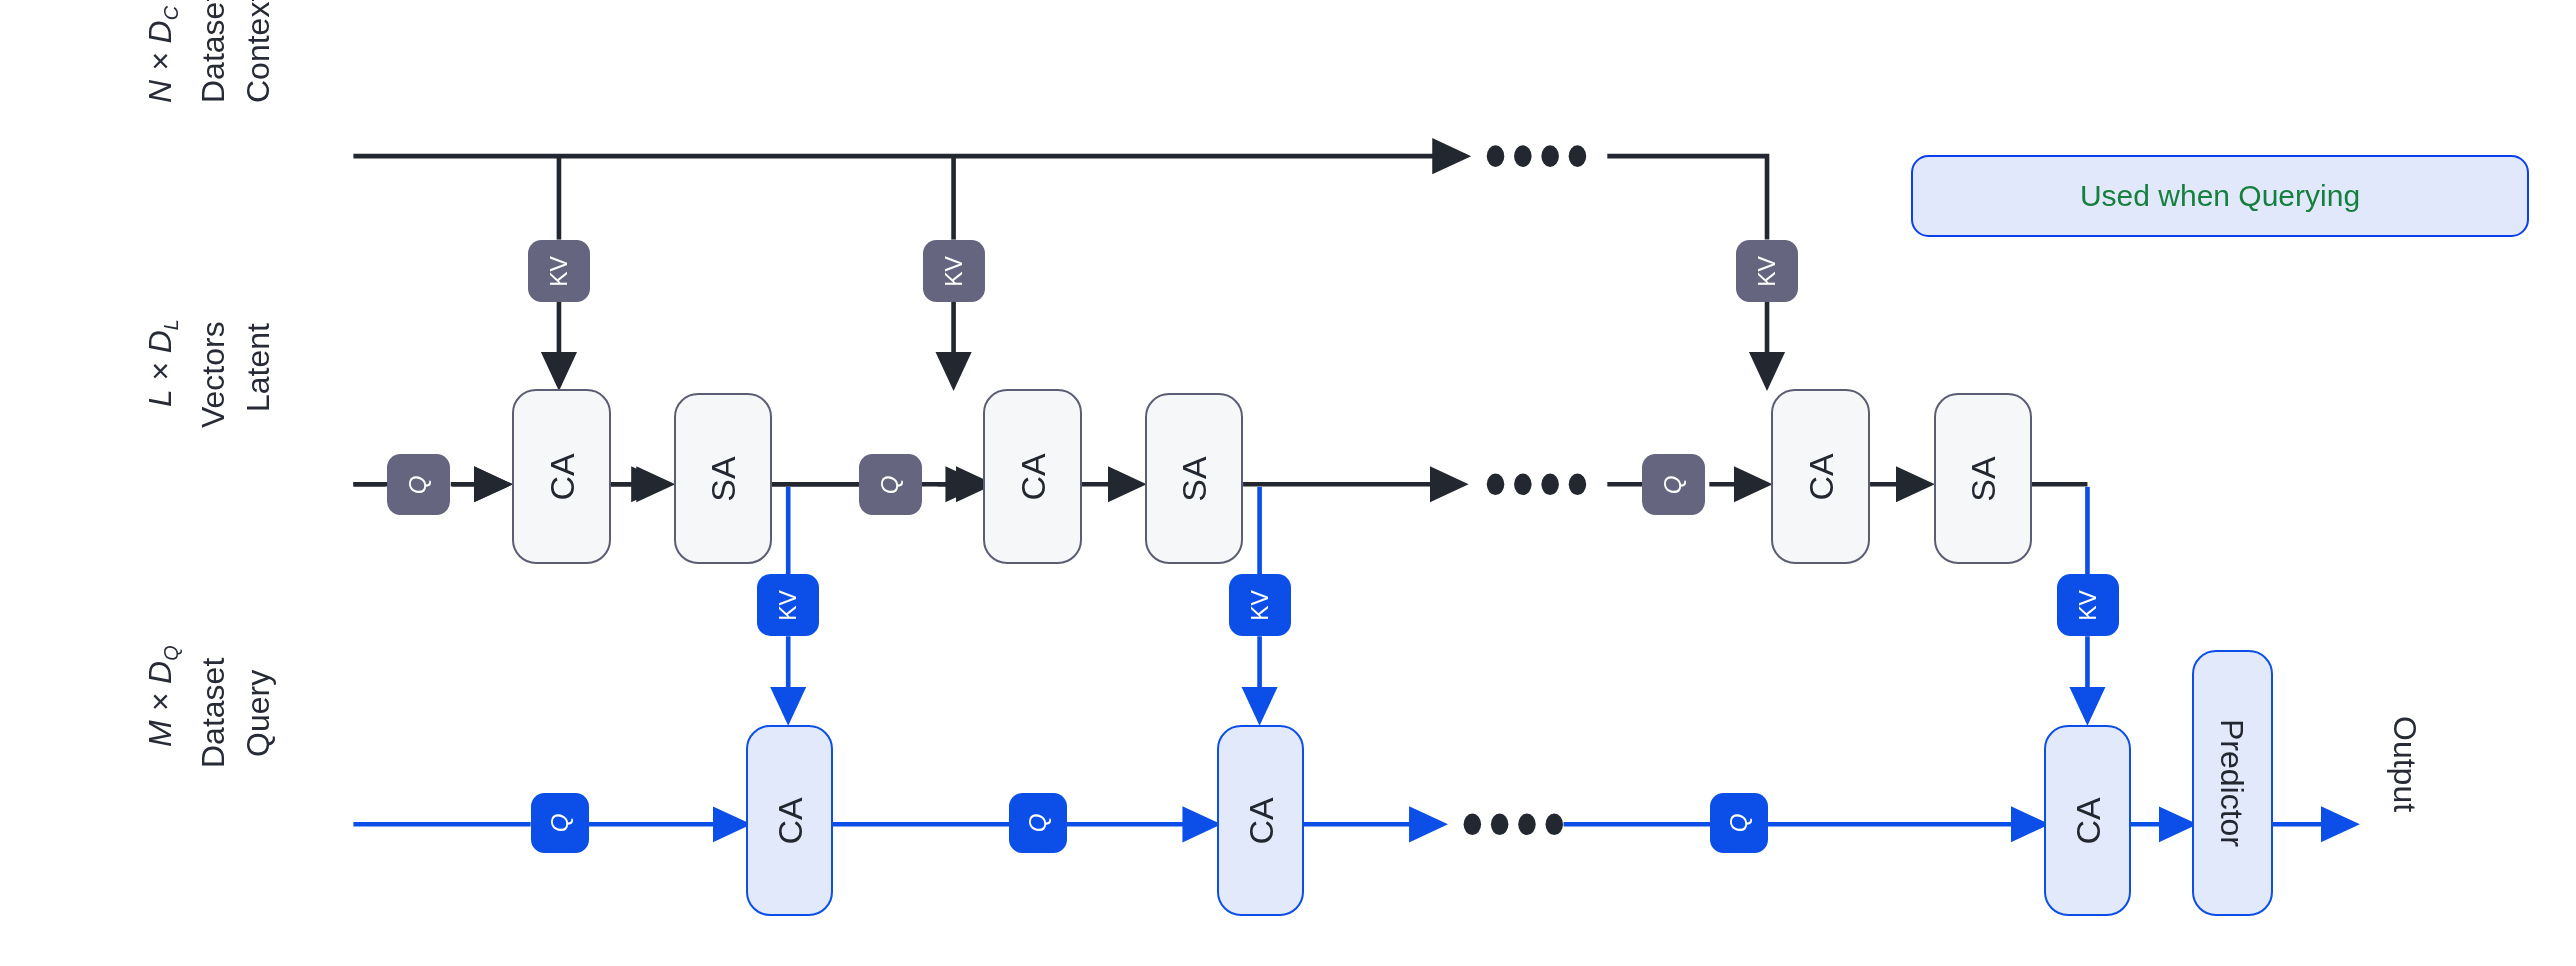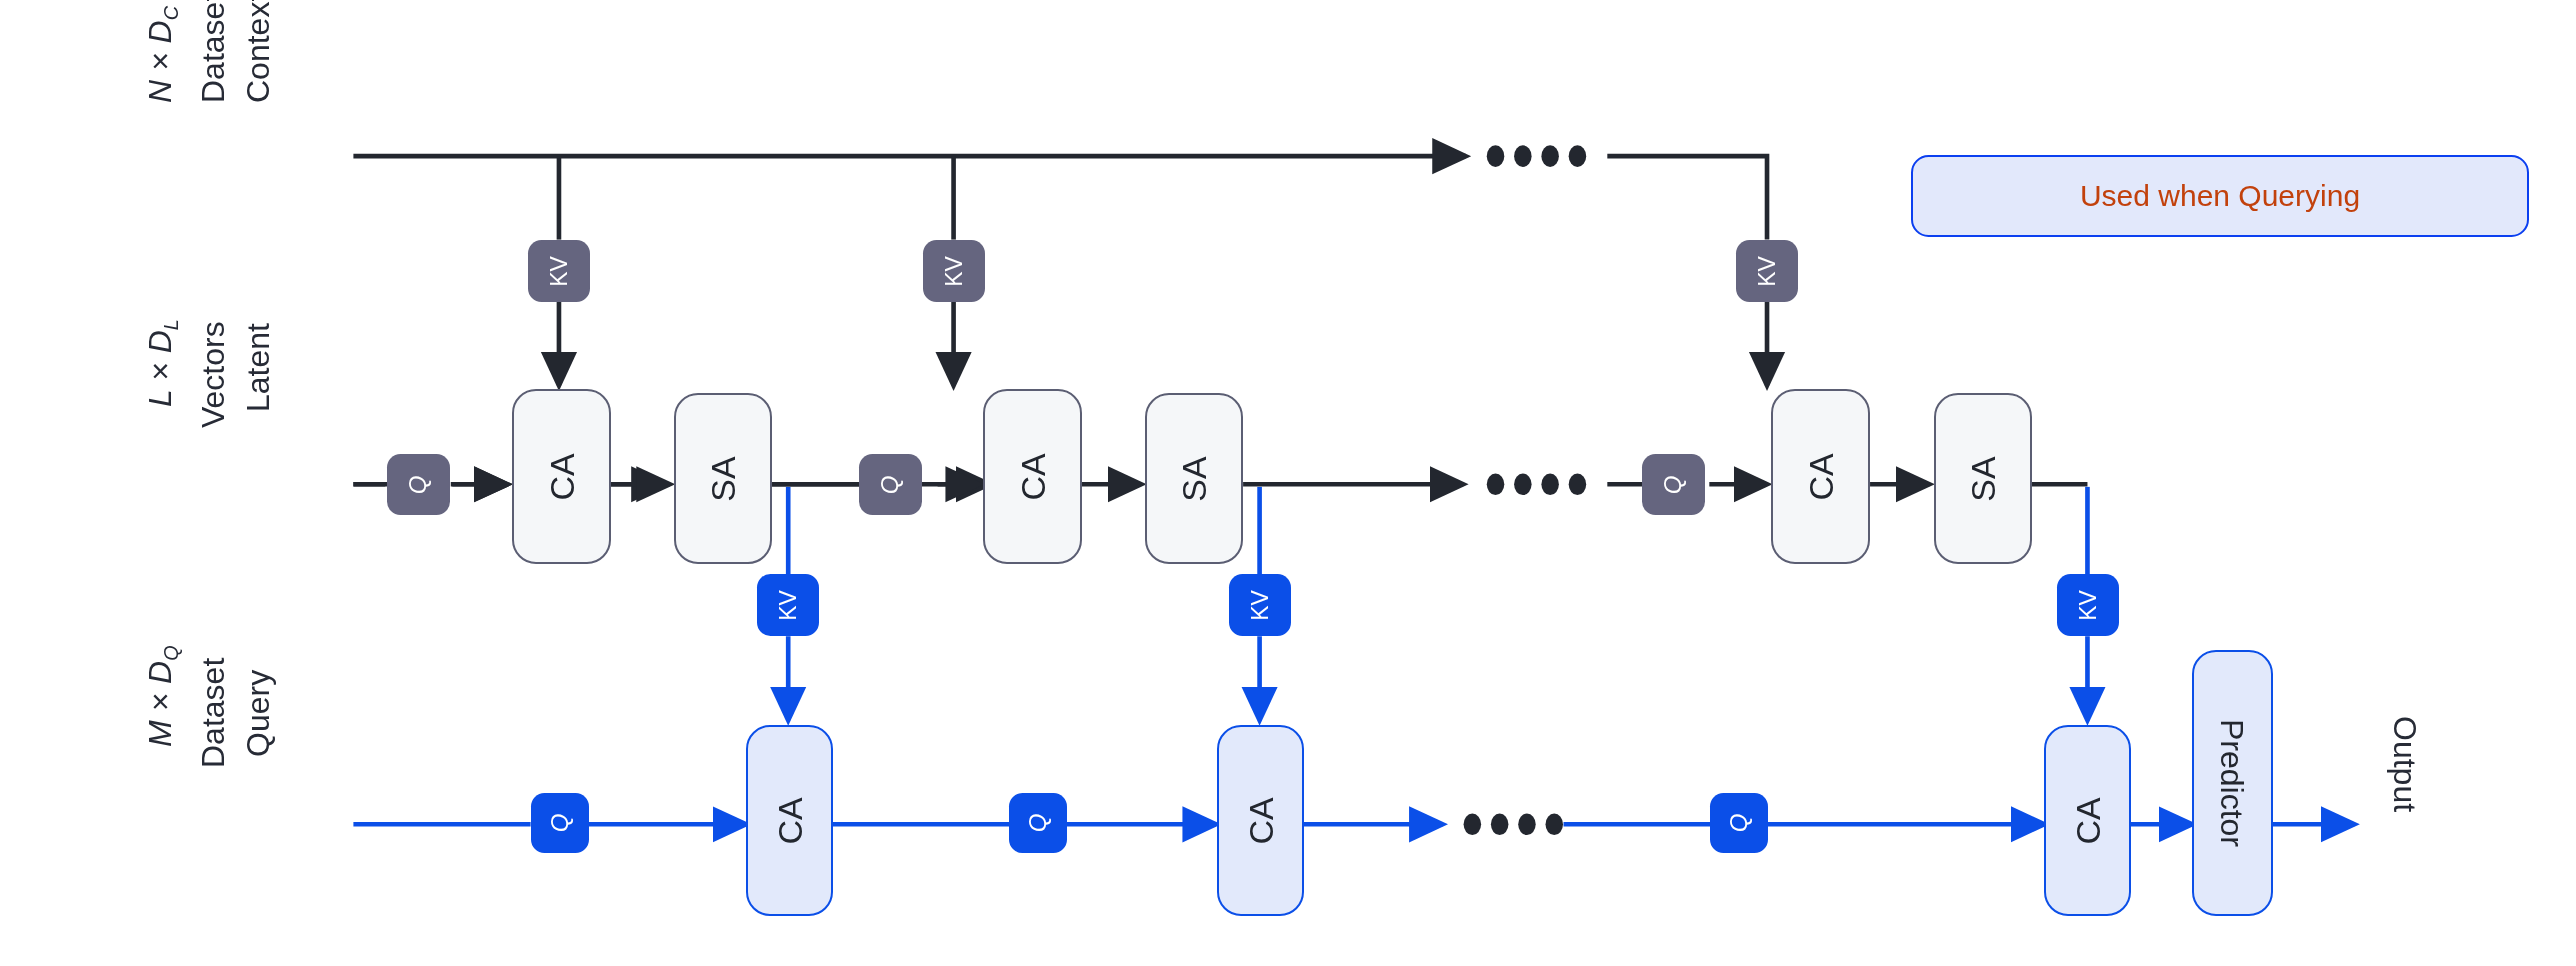--- a/index.html
+++ b/index.html
@@ -58,21 +58,21 @@
   .badge.bblue{background:#0B4FE8;}
 
   
   .legend{
     position:absolute;
     box-sizing:border-box;
     display:flex;align-items:center;justify-content:center;
     background:#E2E8FB;
     border:2.6px solid #0B3FF0;
     border-radius:17.5px;
-    color:#c2410c;
+    color:#15803d;
     font-size:30px;
     padding:0 17.5px;
   }
 
   
   .outlabel{
     position:absolute;
     transform-origin:0 0;
     transform:rotate(90deg);
     white-space:nowrap;

